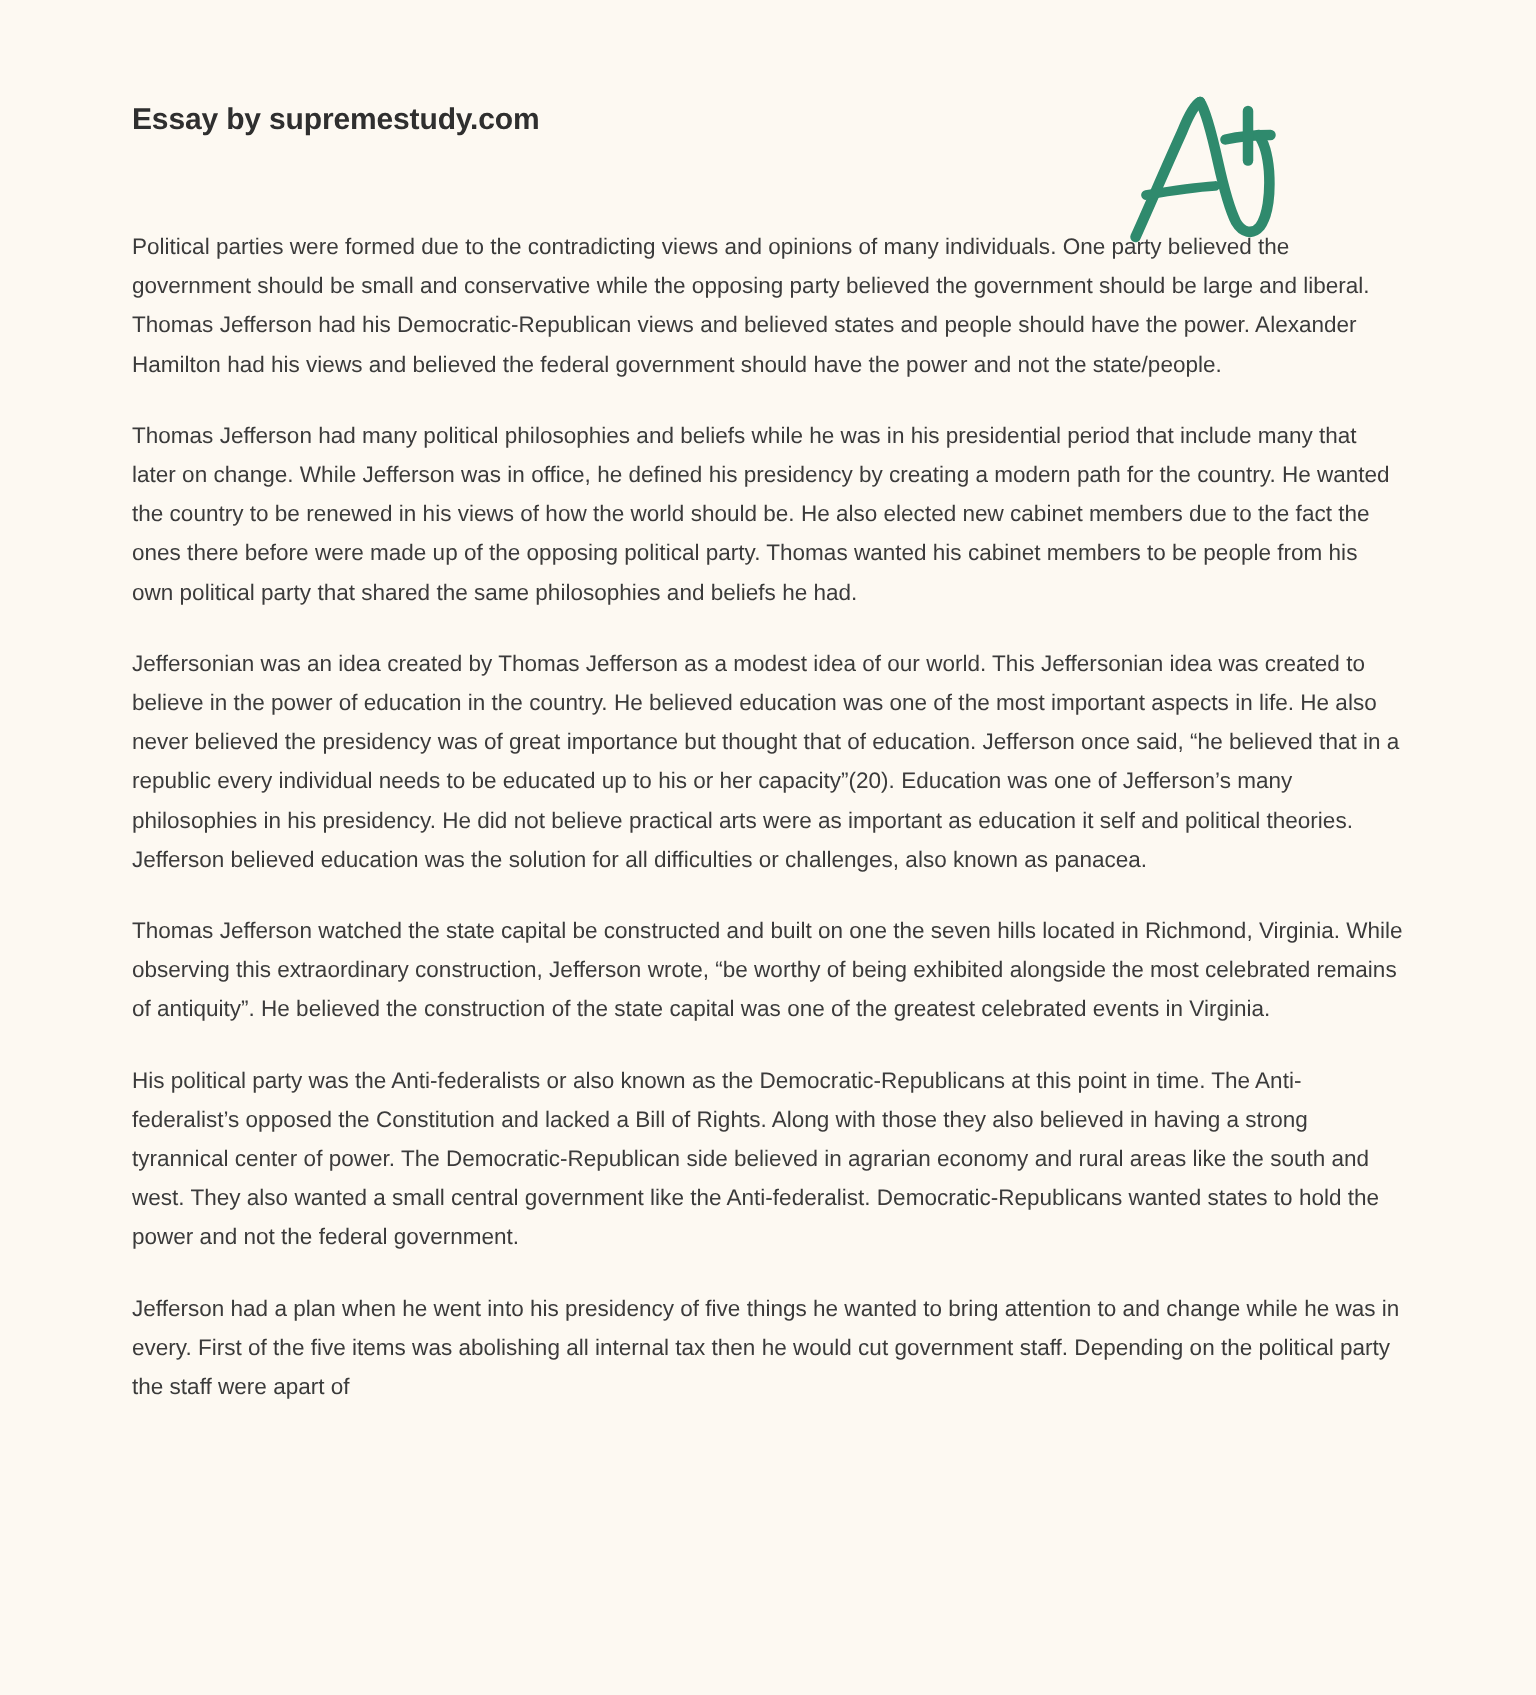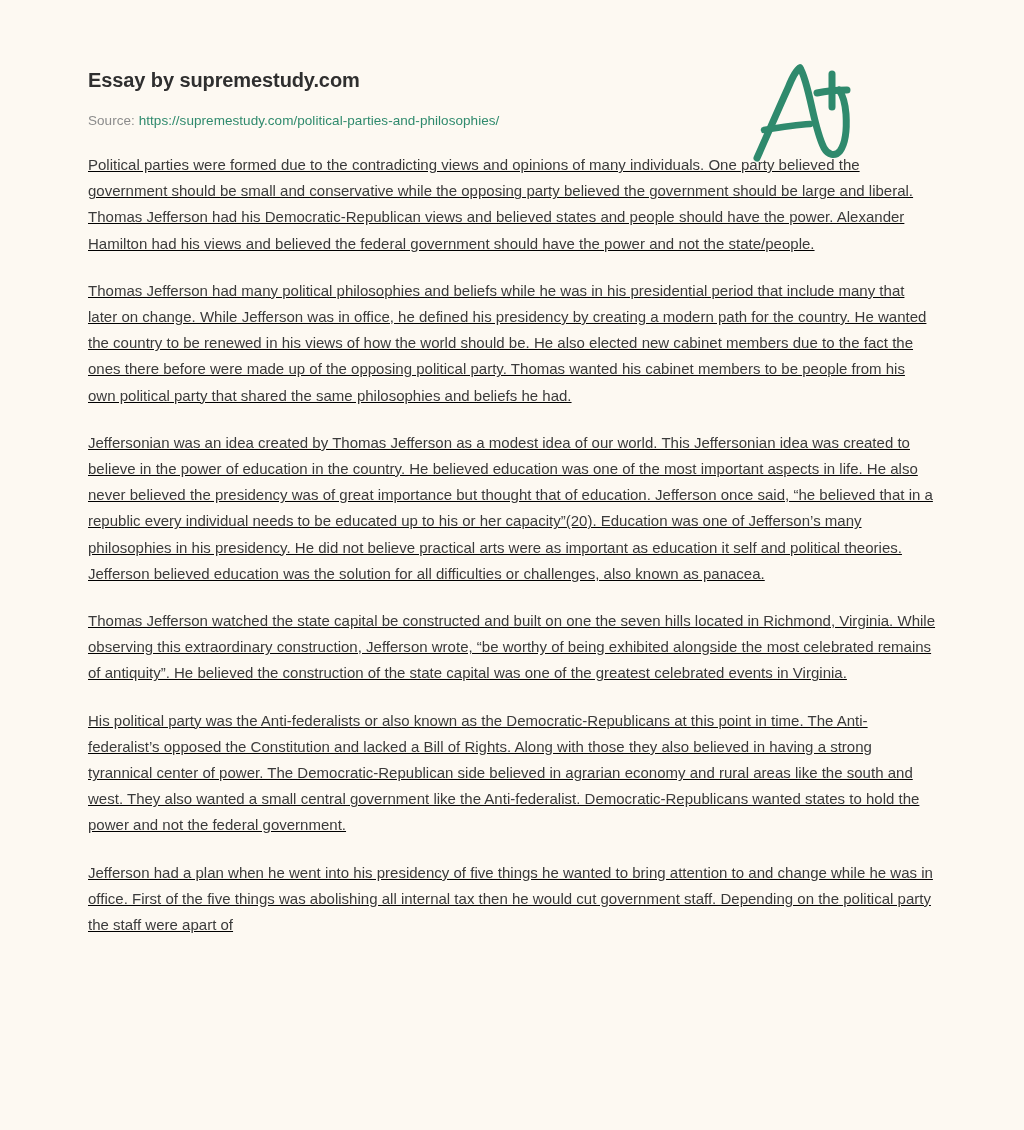--- a/index.html
+++ b/index.html
@@ -80,21 +80,20 @@
     font-size: 30px;
     font-weight: bold;
     color: #1f1f1f;
     letter-spacing: -0.2px;
     line-height: 1.25;
   }
 
   
   .article {
     padding-top: 30px;
-    text-decoration: underline;
   }
 
   .article p {
     margin: 0 0 21px 0;
     font-size: 15px;
     line-height: 26.2px;
     color: #3b3b3b;
     max-width: 852px;
     text-align: left;
     letter-spacing: 0.01px;
@@ -104,24 +103,20 @@
   }
 </style>
 </head>
 <body>
 
 <div class="page">
 
   <div class="header">
     <div class="brand-line">Essay by supremestudy.com</div>
 
-    <div class="source-line">
-      <span class="source-label">Source:</span>
-      <a class="source-url" href="#">https://supremestudy.com/political-parties-and-philosophies/</a>
-    </div>
 
     <div class="logo">
       <svg viewBox="0 0 120 112" xmlns="http://www.w3.org/2000/svg" fill="none" stroke="#2f8a6d" stroke-linecap="round" stroke-linejoin="round">
 
         <path d="M13 100 C 22 80, 34 52, 44 30 C 48 20, 52 12, 56 10" stroke-width="7"></path>
 
         <path d="M56 10 C 60 16, 64 32, 68 50 C 72 68, 76 82, 80 90
                  C 84 97, 91 99, 96 93 C 101 86, 103 72, 102 56
                  C 101 44, 98 36, 95 32" stroke-width="7"></path>
 
@@ -134,16 +129,16 @@
     </div>
   </div>
 
 
   <div class="article">
     <p>Political parties were formed due to the contradicting views and opinions of many individuals. One party believed the government should be small and conservative while the opposing party believed the government should be large and liberal. Thomas Jefferson had his Democratic-Republican views and believed states and people should have the power. Alexander Hamilton had his views and believed the federal government should have the power and not the state/people.</p>
     <p>Thomas Jefferson had many political philosophies and beliefs while he was in his presidential period that include many that later on change. While Jefferson was in office, he defined his presidency by creating a modern path for the country. He wanted the country to be renewed in his views of how the world should be. He also elected new cabinet members due to the fact the ones there before were made up of the opposing political party. Thomas wanted his cabinet members to be people from his own political party that shared the same philosophies and beliefs he had.</p>
     <p>Jeffersonian was an idea created by Thomas Jefferson as a modest idea of our world. This Jeffersonian idea was created to believe in the power of education in the country. He believed education was one of the most important aspects in life. He also never believed the presidency was of great importance but thought that of education. Jefferson once said, “he believed that in a republic every individual needs to be educated up to his or her capacity”(20). Education was one of Jefferson’s many philosophies in his presidency. He did not believe practical arts were as important as education it self and political theories. Jefferson believed education was the solution for all difficulties or challenges, also known as panacea.</p>
     <p>Thomas Jefferson watched the state capital be constructed and built on one the seven hills located in Richmond, Virginia. While observing this extraordinary construction, Jefferson wrote, “be worthy of being exhibited alongside the most celebrated remains of antiquity”. He believed the construction of the state capital was one of the greatest celebrated events in Virginia.</p>
     <p>His political party was the Anti-federalists or also known as the Democratic-Republicans at this point in time. The Anti-federalist’s opposed the Constitution and lacked a Bill of Rights. Along with those they also believed in having a strong tyrannical center of power. The Democratic-Republican side believed in agrarian economy and rural areas like the south and west. They also wanted a small central government like the Anti-federalist. Democratic-Republicans wanted states to hold the power and not the federal government.</p>
-    <p>Jefferson had a plan when he went into his presidency of five things he wanted to bring attention to and change while he was in office. First of the five things was abolishing all internal tax then he would cut government staff. Depending on the political party the staff were apart of</p>
+    <p>Jefferson had a plan when he went into his presidency of five things he wanted to bring attention to and change while he was in every. First of the five items was abolishing all internal tax then he would cut government staff. Depending on the political party the staff were apart of</p>
   </div>
 
 </div>
 
 </body></html>

